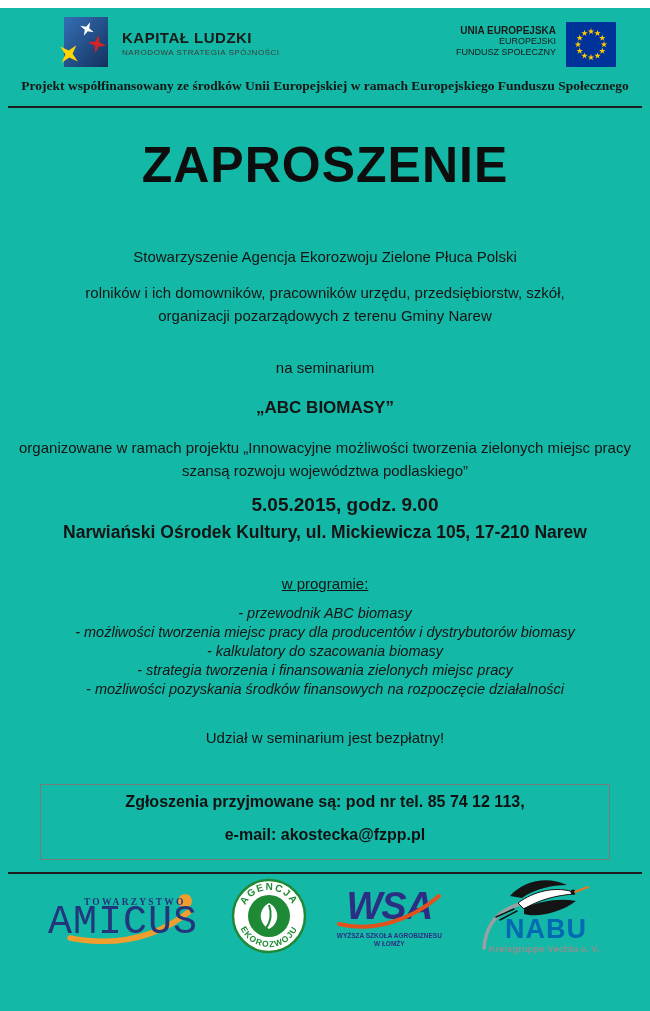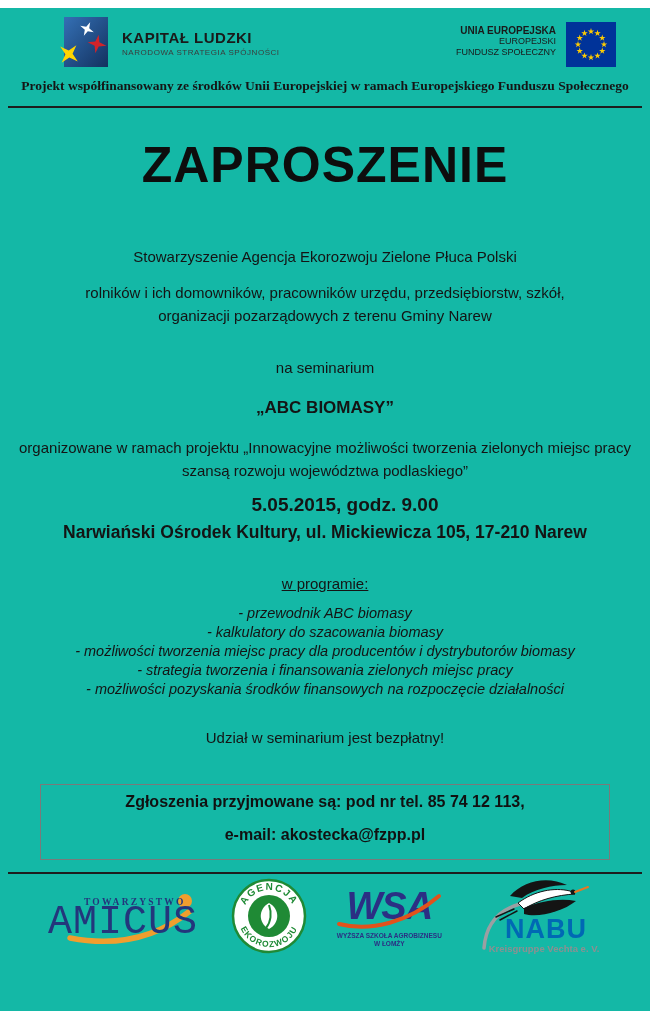--- a/index.html
+++ b/index.html
@@ -131,22 +131,22 @@
       <div>organizowane w ramach projektu „Innowacyjne możliwości tworzenia zielonych miejsc pracy</div>
       <div>szansą rozwoju województwa podlaskiego”</div>
     </div>
 
     <p class="p date-line">5.05.2015, godz. 9.00</p>
     <p class="p venue-line">Narwiański Ośrodek Kultury, ul. Mickiewicza 105, 17-210 Narew</p>
 
     <p class="p program-head">w programie:</p>
     <div class="program-list">
       <div>- przewodnik ABC biomasy</div>
+      <div>- możliwości tworzenia miejsc pracy dla producentów i dystrybutorów biomasy</div>
       <div>- kalkulatory do szacowania biomasy</div>
-      <div>- możliwości tworzenia miejsc pracy dla producentów i dystrybutorów biomasy</div>
       <div>- strategia tworzenia i finansowania zielonych miejsc pracy</div>
       <div>- możliwości pozyskania środków finansowych na rozpoczęcie działalności</div>
     </div>
 
     <p class="p free-note">Udział w seminarium jest bezpłatny!</p>
 
     <div class="reg-box">
       <p class="line">Zgłoszenia przyjmowane są: pod nr tel. 85 74 12 113,</p>
       <p class="line">e-mail: akostecka@fzpp.pl</p>
     </div>

